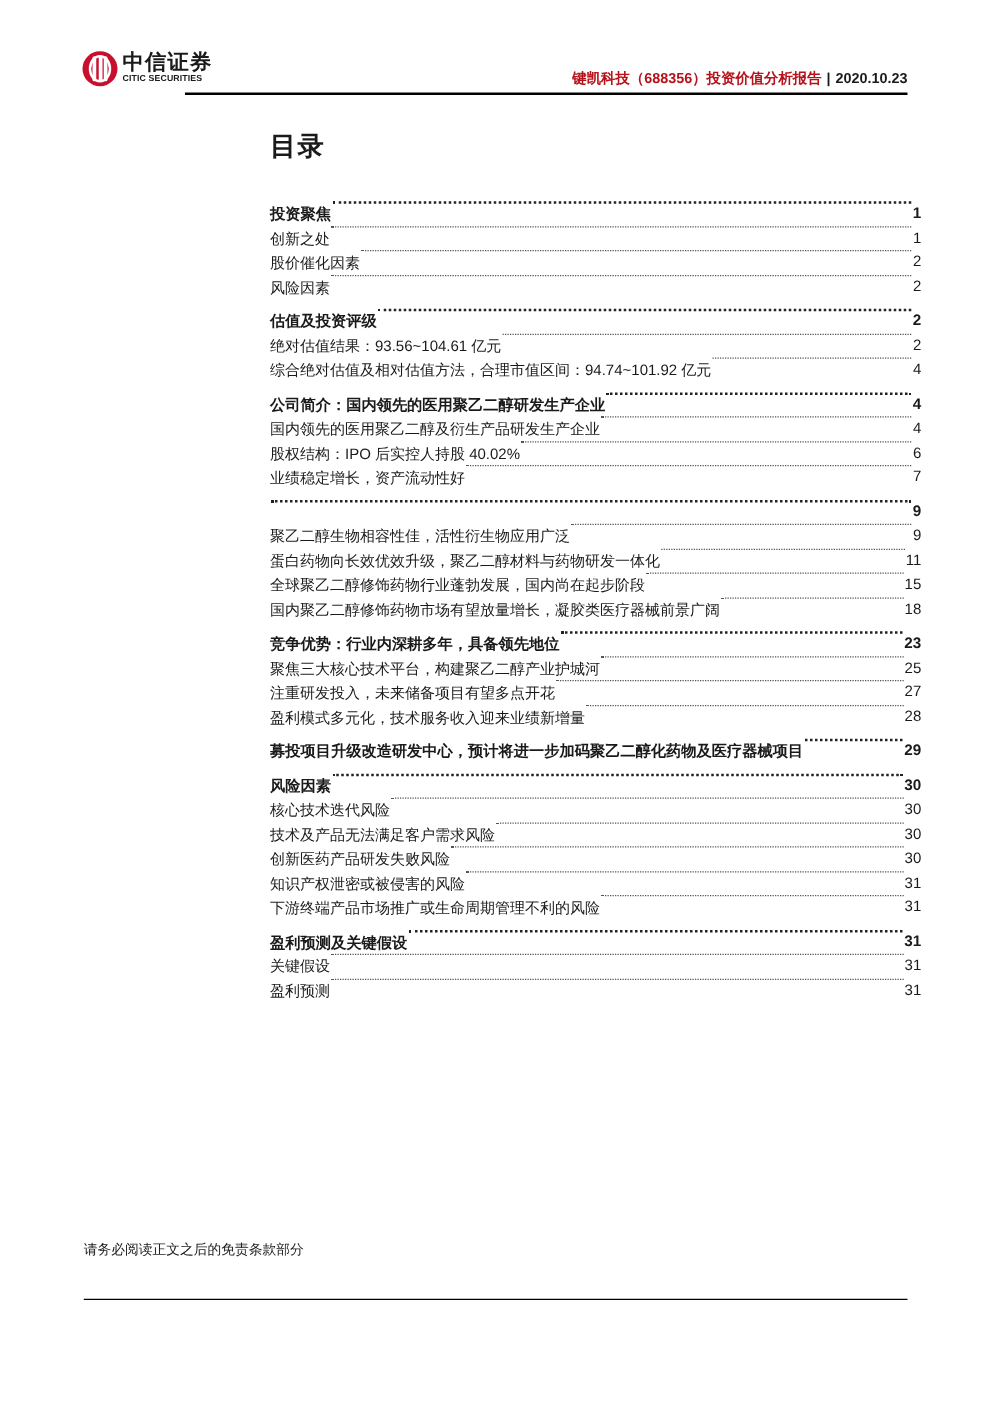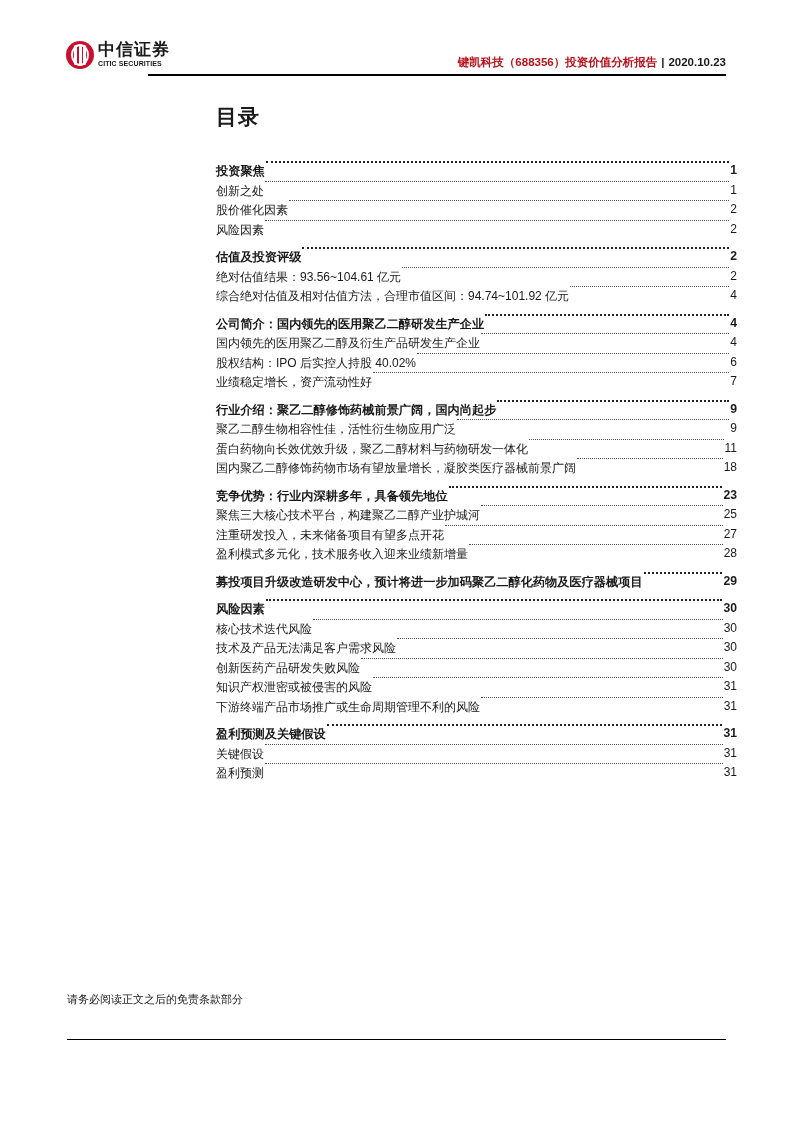--- a/index.html
+++ b/index.html
@@ -120,33 +120,37 @@
       </div>
     <div class="toc-row">
         <span class="label">业绩稳定增长，资产流动性好</span>
         <span class="leader"></span>
         <span class="page">7</span>
       </div>
   </div>
 
   <div class="toc-section">
     <div class="toc-row main">
-        <span class="label">行业介绍：聚乙二醇修饰药械前景广阔，国内尚起步</span>
         <span class="leader"></span>
         <span class="page">9</span>
       </div>
     <div class="toc-row">
         <span class="label">聚乙二醇生物相容性佳，活性衍生物应用广泛</span>
         <span class="leader"></span>
         <span class="page">9</span>
       </div>
     <div class="toc-row">
         <span class="label">蛋白药物向长效优效升级，聚乙二醇材料与药物研发一体化</span>
         <span class="leader"></span>
         <span class="page">11</span>
+      </div>
+    <div class="toc-row">
+        <span class="label">全球聚乙二醇修饰药物行业蓬勃发展，国内尚在起步阶段</span>
+        <span class="leader"></span>
+        <span class="page">15</span>
       </div>
     <div class="toc-row">
         <span class="label">国内聚乙二醇修饰药物市场有望放量增长，凝胶类医疗器械前景广阔</span>
         <span class="leader"></span>
         <span class="page">18</span>
       </div>
   </div>
 
   <div class="toc-section">
     <div class="toc-row main">

